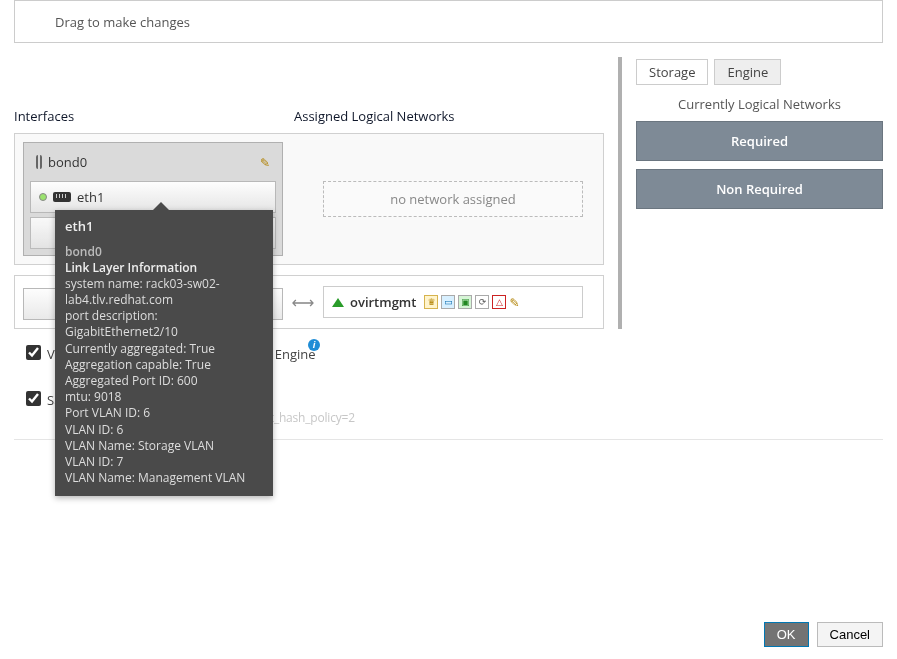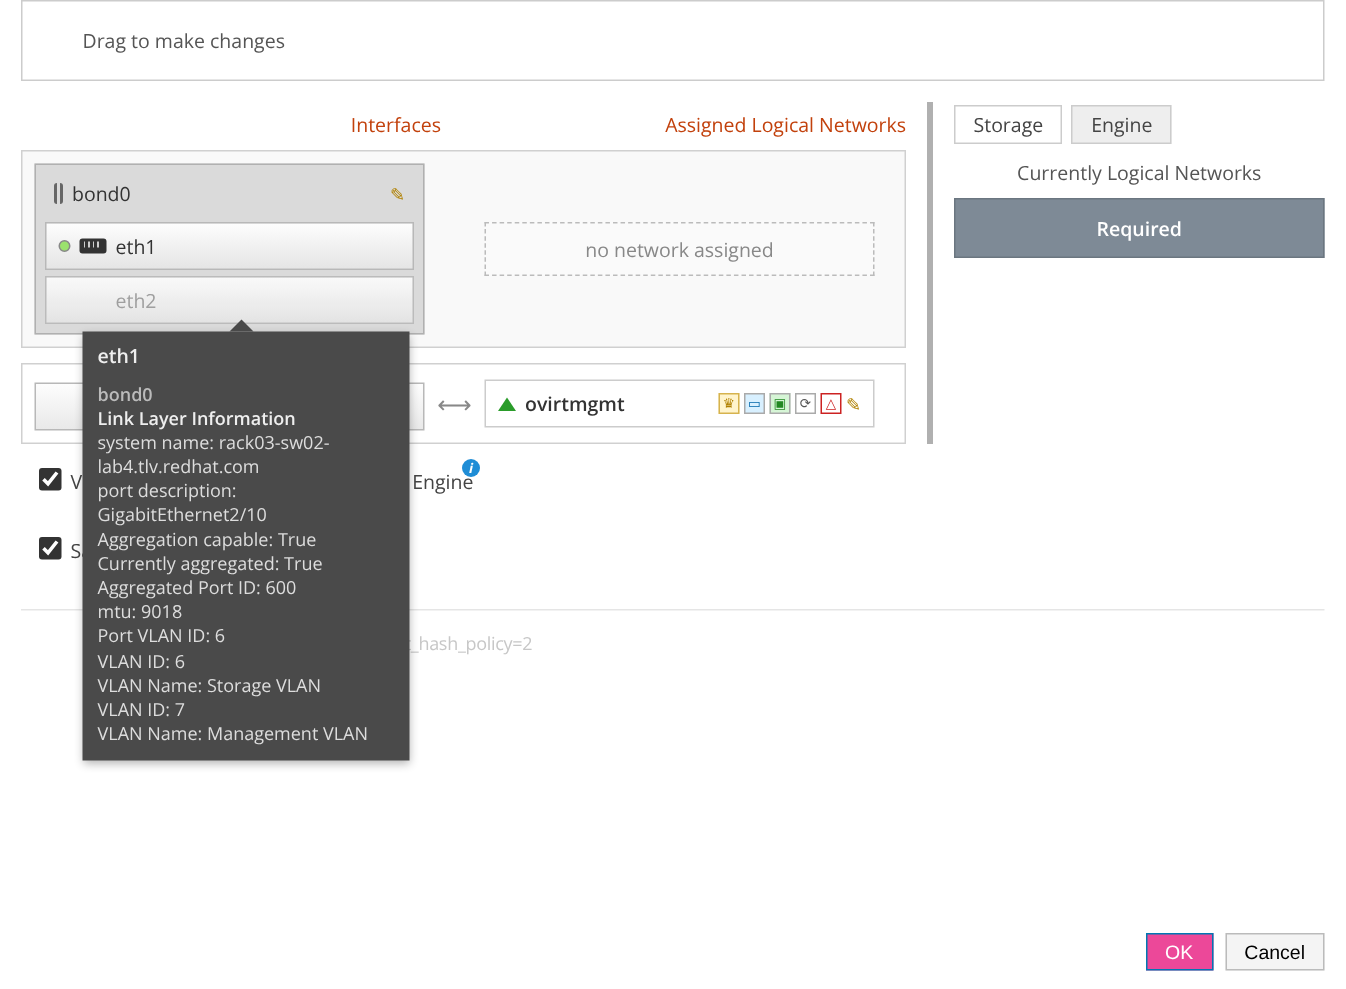--- a/index.html
+++ b/index.html
@@ -7,40 +7,41 @@
     margin: 0; padding: 0;
     font-family: "Open Sans", "Helvetica Neue", Arial, sans-serif;
     font-size: 13px;
     color: #333;
     background: #fff;
     width: 897px; height: 659px;
     overflow: hidden;
   }
   .drag-notice {
     margin: 0 14px;
-    height: 54px;
+    height: 43px;
     display: flex;
     align-items: center;
     padding-left: 40px;
     border: 1px solid #ccc;
     color: #555;
   }
   .main {
     display: flex;
     margin: 14px;
     gap: 14px;
   }
   .left-col {
     flex: 0 0 590px;
     position: relative;
   }
   .col-header {
-    text-align: right;
-    color: #c2410c;
+    text-align: left;
+    color: #0f172a;
     padding: 6px 0 8px 0;
+    margin-top: 44px;
   }
   .interfaces-box {
     border: 1px solid #d0d0d0;
     background: #f9f9f9;
     padding: 8px;
     position: relative;
   }
   .bond-group {
     background: #dadada;
     border: 1px solid #b0b0b0;
@@ -113,21 +114,20 @@
     color:#888;
     font-size:16px;
   }
   .net-chip {
     border: 1px solid #ccc;
     background: #fff;
     padding: 6px 8px;
     display:flex;
     align-items:center;
     gap:8px;
-    justify-content: space-between;
   }
   .net-chip .nm { display:flex; align-items:center; gap:6px; font-weight:600; }
   .tri-up {
     width:0;height:0;border-left:6px solid transparent;border-right:6px solid transparent;border-bottom:9px solid #2a9c2a;display:inline-block;
   }
   .mini-icons { display:flex; gap:3px; align-items:center; }
   .mi { width:14px; height:14px; border:1px solid #aaa; font-size:9px; line-height:12px; text-align:center; }
   .mi.crown { background:#fff4cc; color:#b08000; border-color:#d6b34e;}
   .mi.vm { background:#d8f0ff; color:#0066aa; }
   .mi.link { background:#d6f5d6; color:#228822; }
@@ -246,21 +246,21 @@
     display:flex; gap:8px;
   }
   .btn {
     padding: 4px 12px;
     border:1px solid #bbb;
     background:#f4f4f4;
     cursor:pointer;
     font-size:13px;
   }
   .btn.primary {
-    background:#ec4899;
+    background:#737373;
     border-color:#0077b3;
     color:#fff;
   }
   .hr {
     border:none; border-top:1px solid #e5e5e5;
     margin: 12px 14px 0 14px;
   }
 
   .bond1-row {
     margin-top: 2px;
@@ -346,39 +346,40 @@
       <span style="margin-left:56px;">xmit_hash_policy=2</span>
     </div>
 
     <div class="tooltip">
       <div class="tt-name">eth1</div>
       <div class="tt-alt">bond0</div>
       <div class="tt-strong">Link Layer Information</div>
       <div class="tt-line">system name: rack03-sw02-lab4.tlv.redhat.com</div>
       <div class="tt-line">port description:</div>
       <div class="tt-line">GigabitEthernet2/10</div>
+      <div class="tt-line">Currently aggregated: True</div>
       <div class="tt-line">Aggregation capable: True</div>
-      <div class="tt-line">Currently aggregated: True</div>
       <div class="tt-line">Aggregated Port ID: 600</div>
       <div class="tt-line">mtu: 9018</div>
       <div class="tt-line">Port VLAN ID: 6</div>
       <div class="tt-line">VLAN ID: 6</div>
       <div class="tt-line">VLAN Name: Storage VLAN</div>
       <div class="tt-line">VLAN ID: 7</div>
       <div class="tt-line">VLAN Name: Management VLAN</div>
     </div>
   </div>
 
   <div class="right-col">
     <div class="tabbar">
       <div class="tab active">Storage</div>
       <div class="tab">Engine</div>
     </div>
     <div class="unassigned-title">Currently Logical Networks</div>
     <div class="req-btn">Required</div>
+    <div class="req-btn">Non Required</div>
 
   </div>
 </div>
 
 <div class="bottom-opts" style="margin-top:4px;">
   <div class="opt-row" style="margin-top:16px;">
     <input type="checkbox" checked="" style="">
     <span class="lab">
       <span>V</span><span style="display:inline-block; width:220px;"></span><span>Engine</span>
     </span>

